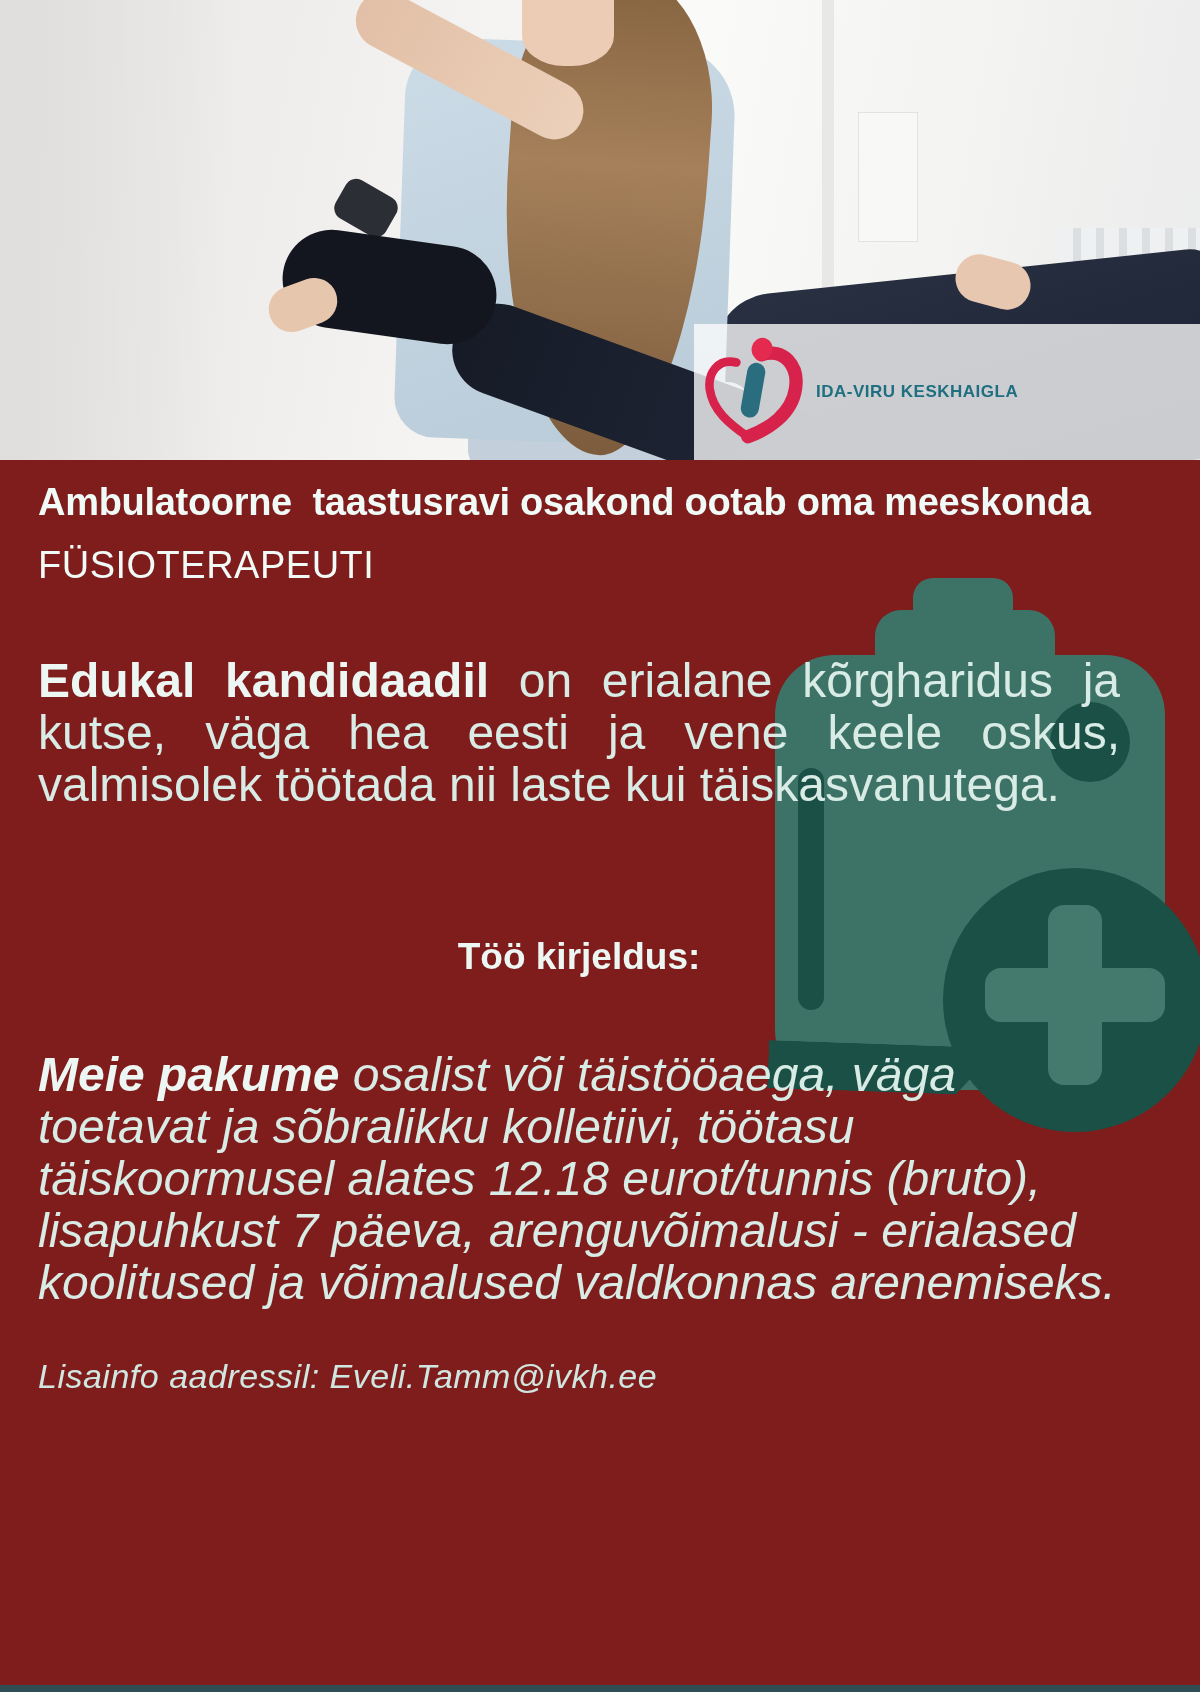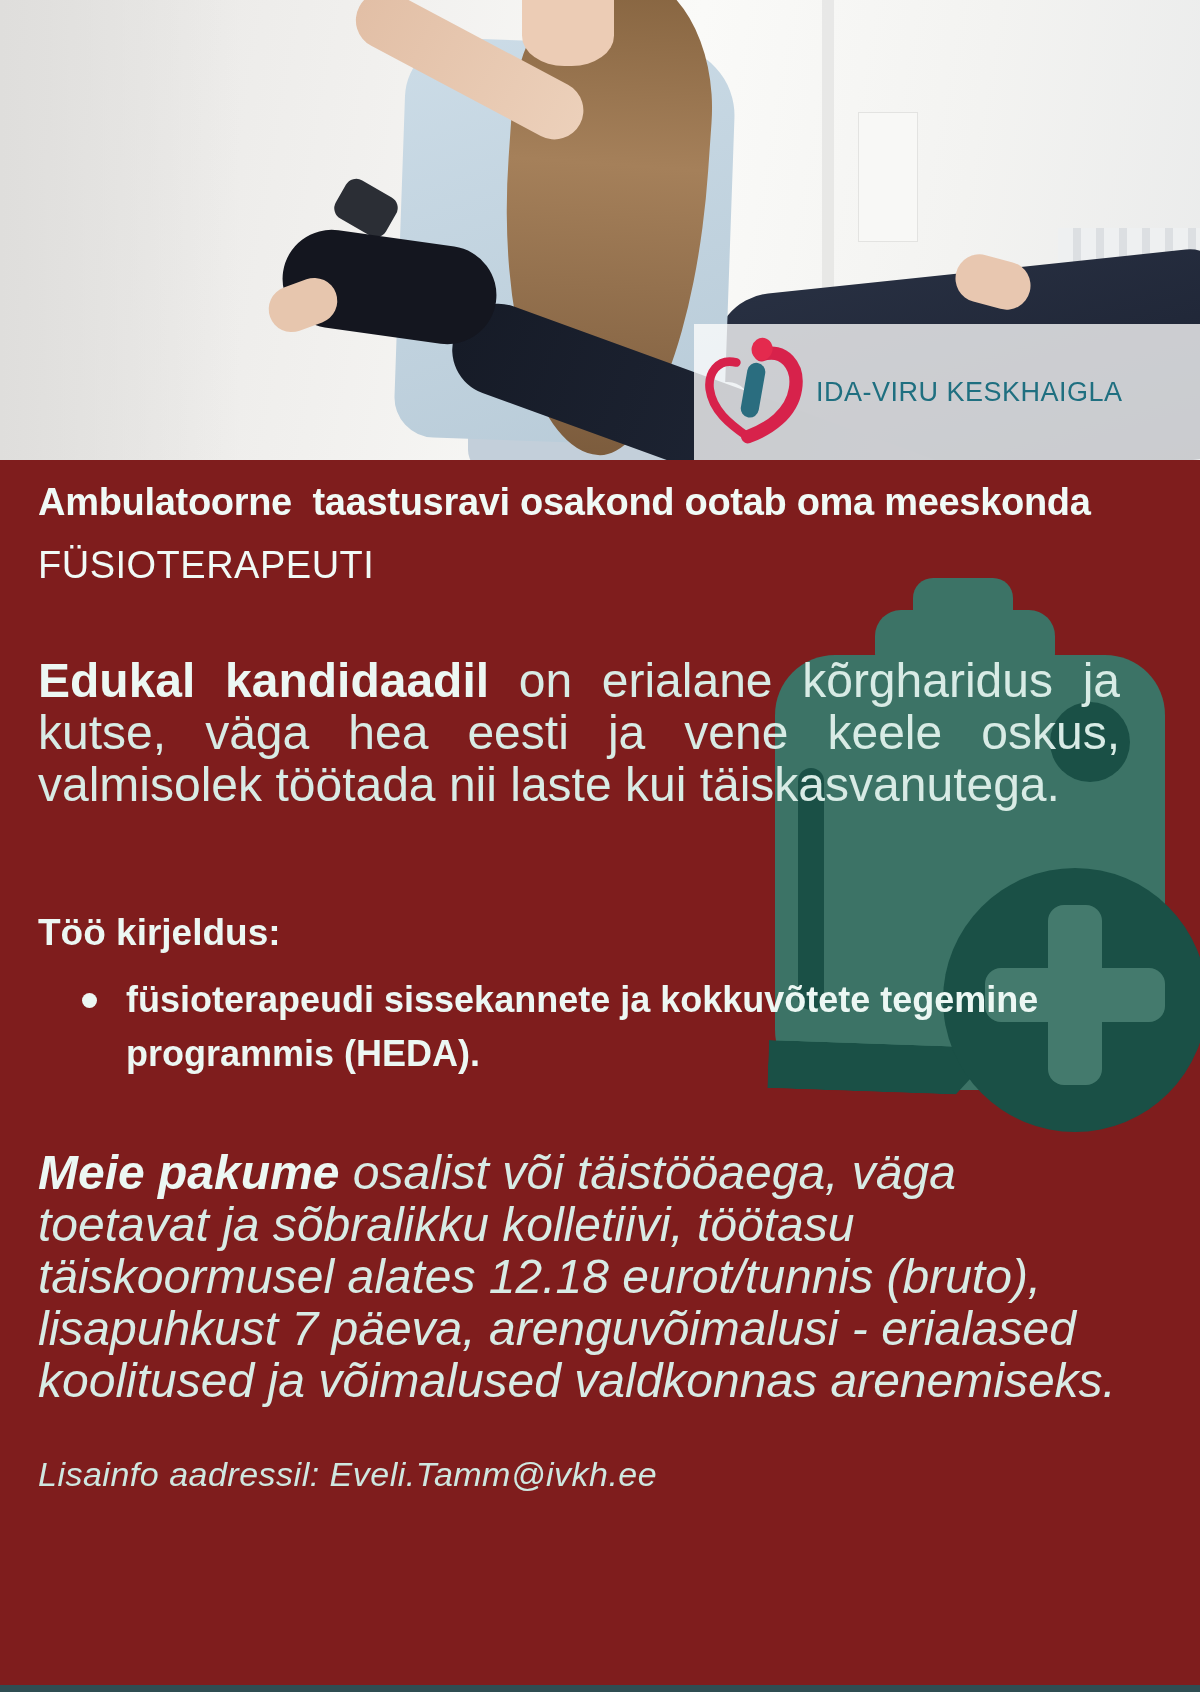--- a/index.html
+++ b/index.html
@@ -36,21 +36,21 @@
   .patient-head{left:1122px;top:332px;width:95px;height:95px;background:#dcbda8;border-radius:50%;}
   .hand-right{left:955px;top:258px;width:76px;height:48px;background:#e8c7b0;border-radius:24px;transform:rotate(15deg);}
   .leg{left:455px;top:288px;width:565px;height:92px;
     background:linear-gradient(90deg,#161b27,#232b3d);border-radius:46px;
     transform:rotate(20deg);transform-origin:left center;}
   .sock{left:282px;top:238px;width:215px;height:98px;background:#14161f;border-radius:50px;transform:rotate(8deg);}
   
   .logo-box{position:absolute;left:694px;top:324px;width:506px;height:136px;
     background:rgba(253,253,253,0.78);display:flex;align-items:center;
     padding-left:10px;box-sizing:border-box;}
-  .logo-text{font-size:27px;font-weight:normal;letter-spacing:.5px;color:#1f6f80;margin-left:12px;white-space:nowrap;}
+  .logo-text{font-size:17px;font-weight:bold;letter-spacing:.5px;color:#1f6f80;margin-left:12px;white-space:nowrap;}
   
   .content{position:absolute;left:0;top:460px;width:1200px;height:1282px;
     background:#7f1d1d;box-sizing:border-box;padding:18px 80px 0 38px;}
   .watermark{position:absolute;left:0;top:0;width:1200px;height:1232px;pointer-events:none;}
   .wm{position:absolute;}
   .wm-light{background:#3c7366;}
   .wm-dark{background:#1a5046;}
   .wm-body{left:775px;top:195px;width:390px;height:435px;border-radius:60px;}
   .wm-clip-knob{left:913px;top:118px;width:100px;height:62px;border-radius:20px;}
   .wm-clip-bar{left:875px;top:150px;width:180px;height:70px;border-radius:26px;}
@@ -60,21 +60,21 @@
     clip-path:polygon(0 0,100% 0,82% 100%,0 100%);}
   .wm-lens{left:943px;top:408px;width:264px;height:264px;border-radius:50%;}
   .wm-plus-v{left:1048px;top:445px;width:54px;height:180px;border-radius:16px;background:#447a6d;}
   .wm-plus-h{left:985px;top:508px;width:180px;height:54px;border-radius:16px;background:#447a6d;}
   .text-layer{position:relative;}
   .intro-line1{font-size:38px;font-weight:600;color:#f0faf6;letter-spacing:-.3px;white-space:pre-wrap;line-height:1.3;}
   .intro-line2{font-size:38px;font-weight:400;color:#f0faf6;letter-spacing:.5px;margin-top:14px;line-height:1.3;}
   .para{font-size:48px;line-height:52px;color:#d8ebe5;}
   .para .lead{font-weight:bold;color:#ecf7f3;}
   .candidate{margin-top:64px;text-align:justify;}
-  .job-heading{margin-top:96px;font-size:37px;font-weight:bold;color:#ecf7f3;line-height:52px;}
+  .job-heading{margin-top:120px;font-size:37px;font-weight:bold;color:#ecf7f3;line-height:52px;text-align:center;}
   .bullets{list-style:none;margin:14px 0 0 0;padding:0;}
   .bullets li{position:relative;padding-left:88px;font-size:36px;font-weight:bold;
     color:#ecf7f3;line-height:54px;margin-bottom:10px;}
   .bullets li::before{content:"";position:absolute;left:44px;top:20px;width:15px;height:15px;
     border-radius:50%;background:#ecf7f3;}
   .offer{margin-top:66px;font-style:italic;}
   .footer-contact{margin-top:34px;font-style:italic;font-size:34px;color:#cfe7e0;letter-spacing:.5px;}
   .bottom-strip{position:absolute;left:0;bottom:0;width:1200px;height:7px;background:#2f4d52;}
 </style>
 </head>
@@ -128,21 +128,20 @@
     <div class="text-layer">
       <div>
         <div class="intro-line1">Ambulatoorne  taastusravi osakond ootab oma meeskonda</div>
         <div class="intro-line2">FÜSIOTERAPEUTI</div>
       </div>
 
       <p class="para candidate"><span class="lead">Edukal kandidaadil</span><span> on erialane kõrgharidus ja kutse, väga hea eesti ja vene keele oskus, valmisolek töötada nii laste kui täiskasvanutega.</span></p>
 
       <div class="job-heading">Töö kirjeldus:</div>
       <ul class="bullets">
-        <li>füsioterapeudi sissekannete ja kokkuvõtete tegemine programmis (HEDA).</li>
       </ul>
 
       <p class="para offer"><span class="lead">Meie pakume</span><span> osalist või täistööaega, väga toetavat ja sõbralikku kolletiivi, töötasu täiskoormusel alates 12.18 eurot/tunnis (bruto), lisapuhkust 7 päeva, arenguvõimalusi - erialased koolitused ja võimalused valdkonnas arenemiseks.</span></p>
 
       <div class="footer-contact">Lisainfo aadressil: Eveli.Tamm@ivkh.ee</div>
     </div>
   </div>
 
   <div class="bottom-strip"></div>
 </div>

